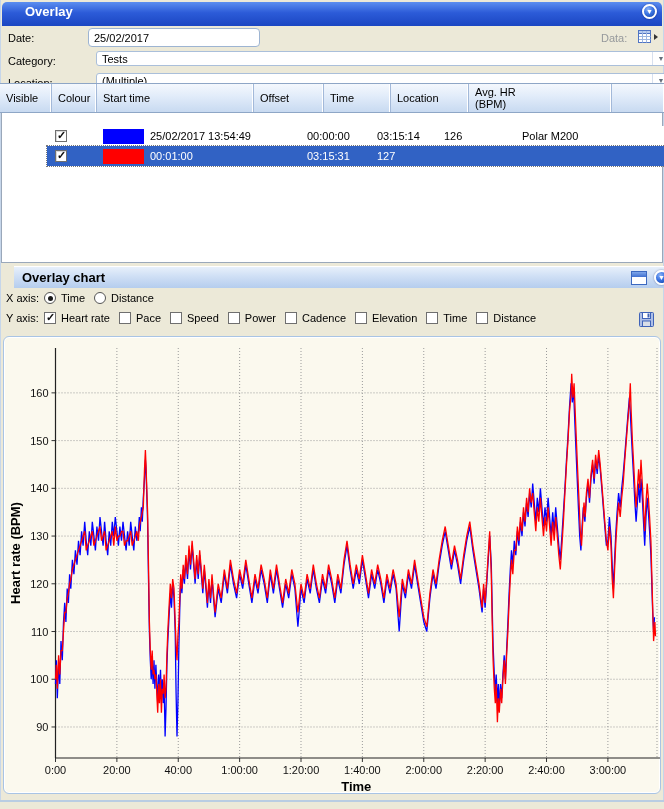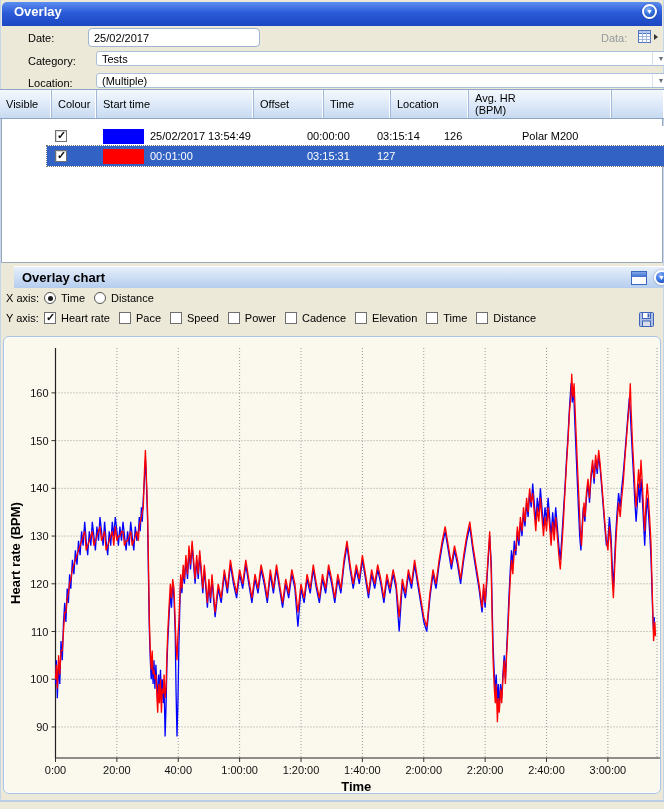--- a/index.html
+++ b/index.html
@@ -16,34 +16,34 @@
   .frame-left, .frame-right { position:absolute; top:0; bottom:8px; width:1px; background:#c6d6ea; }
   .frame-left{ left:0; } .frame-right{ right:0; }
   .frame-bottom { position:absolute; left:0; right:0; top:800px; height:2px; background:#b9cde3; }
 
   
   .titlebar {
     position:absolute; left:2px; top:2px; width:660px; height:24px;
     background: linear-gradient(180deg,#5b8ef0 0%, #2c5bd8 45%, #1b46c2 100%);
     border-radius:5px 5px 0 0;
     color:#fff; font-weight:bold; font-size:13px; line-height:20px;
-    padding-left:12px;
+    padding-left:23px;
   }
   .circle-btn {
     width:15px; height:15px; border-radius:50%;
     background: radial-gradient(circle at 38% 30%, #8fb4f4 0%, #3a74e4 45%, #14409e 100%);
     border:2px solid #fff;
     box-shadow: 0 0 2px rgba(0,0,60,.45);
     color:#fff; font-size:7px; line-height:11px; text-align:center;
     cursor:pointer;
   }
   .titlebar .circle-btn { position:absolute; right:5px; top:2px; }
 
   
-  .flabel { position:absolute; left:8px;margin-left:20px; }
+  .flabel { position:absolute; left:8px; }
   .date-input {
     position:absolute; left:88px; top:28px; width:172px; height:19px;
     background:#fff; border:1px solid #9db4d2; border-radius:4px;
     font-family:"Liberation Sans",sans-serif; font-size:11px; padding:0 5px; color:#000;
   }
   .combo {
     position:absolute; left:96px; width:574px; height:15px;
     background:#fff; border:1px solid #aabfda; border-radius:3px;
     display:flex; align-items:center; cursor:default;
   }
@@ -53,21 +53,21 @@
   .data-label { position:absolute; left:601px; top:32px; color:#96999c; }
   .data-btn { position:absolute; left:637px; top:28px; width:24px; height:17px; display:flex; align-items:center; cursor:pointer; }
 
   
   .list {
     position:absolute; left:1px; top:95px; width:662px; height:168px;
     background:#fff; border:1px solid #9aa8ba; border-top:none;
   }
   .thead, .trow { display:grid; grid-template-columns:52px 45px 157px 70px 67px 78px 143px 1fr; }
   .thead {
-    position:absolute; left:0; top:89px; width:664px; height:30px;
+    position:absolute; left:0; top:83px; width:664px; height:30px;
     background: linear-gradient(180deg,#f4f8fd 0%, #e3edfa 40%, #c8daf1 100%);
     border-top:1px solid #8ea6c6; border-bottom:1px solid #8ea6c6;
   }
   .thead .hc {
     border-right:1px solid #a3b9d9; box-shadow: inset -1px 0 0 #fff;
     display:flex; align-items:center; padding-left:6px;
     white-space:pre-line; line-height:12px; cursor:pointer;
   }
   .trow { position:absolute; left:1px; width:662px; height:20px; background:#fff; cursor:pointer;margin-left:46px; }
   .trow.r0 { top:126px; } .trow.r1 { top:146px; }

